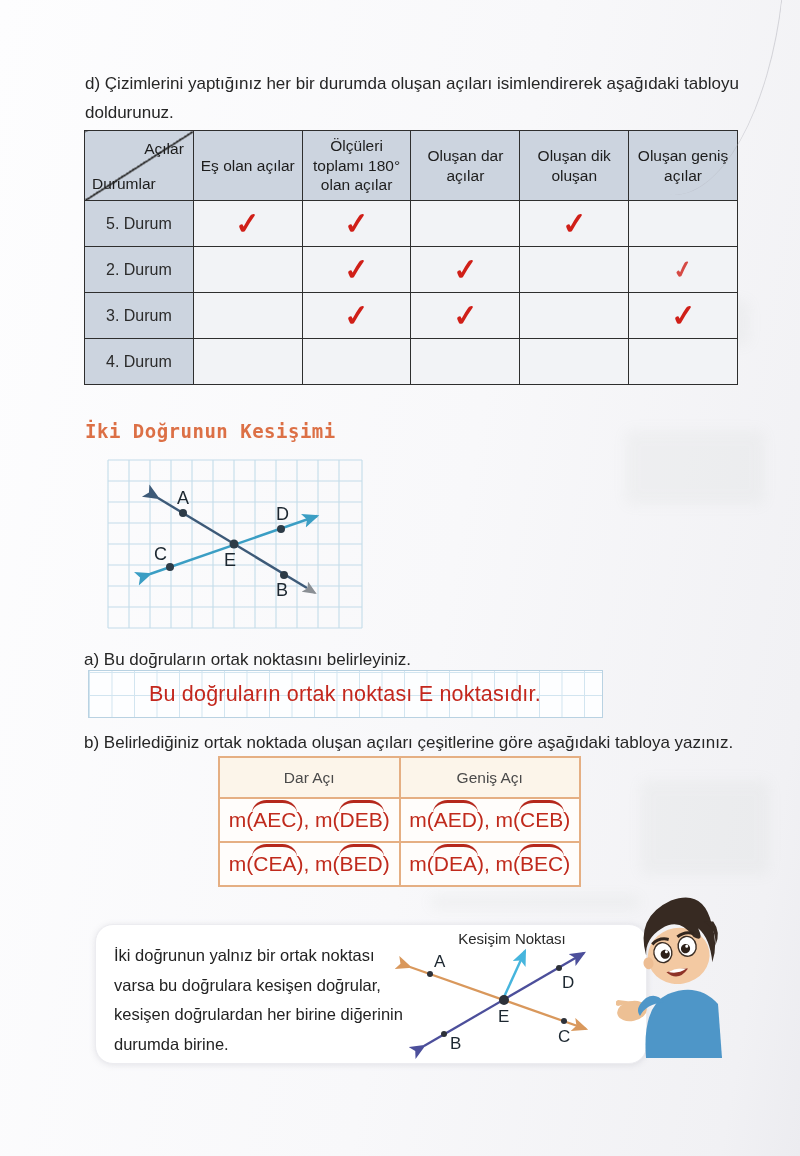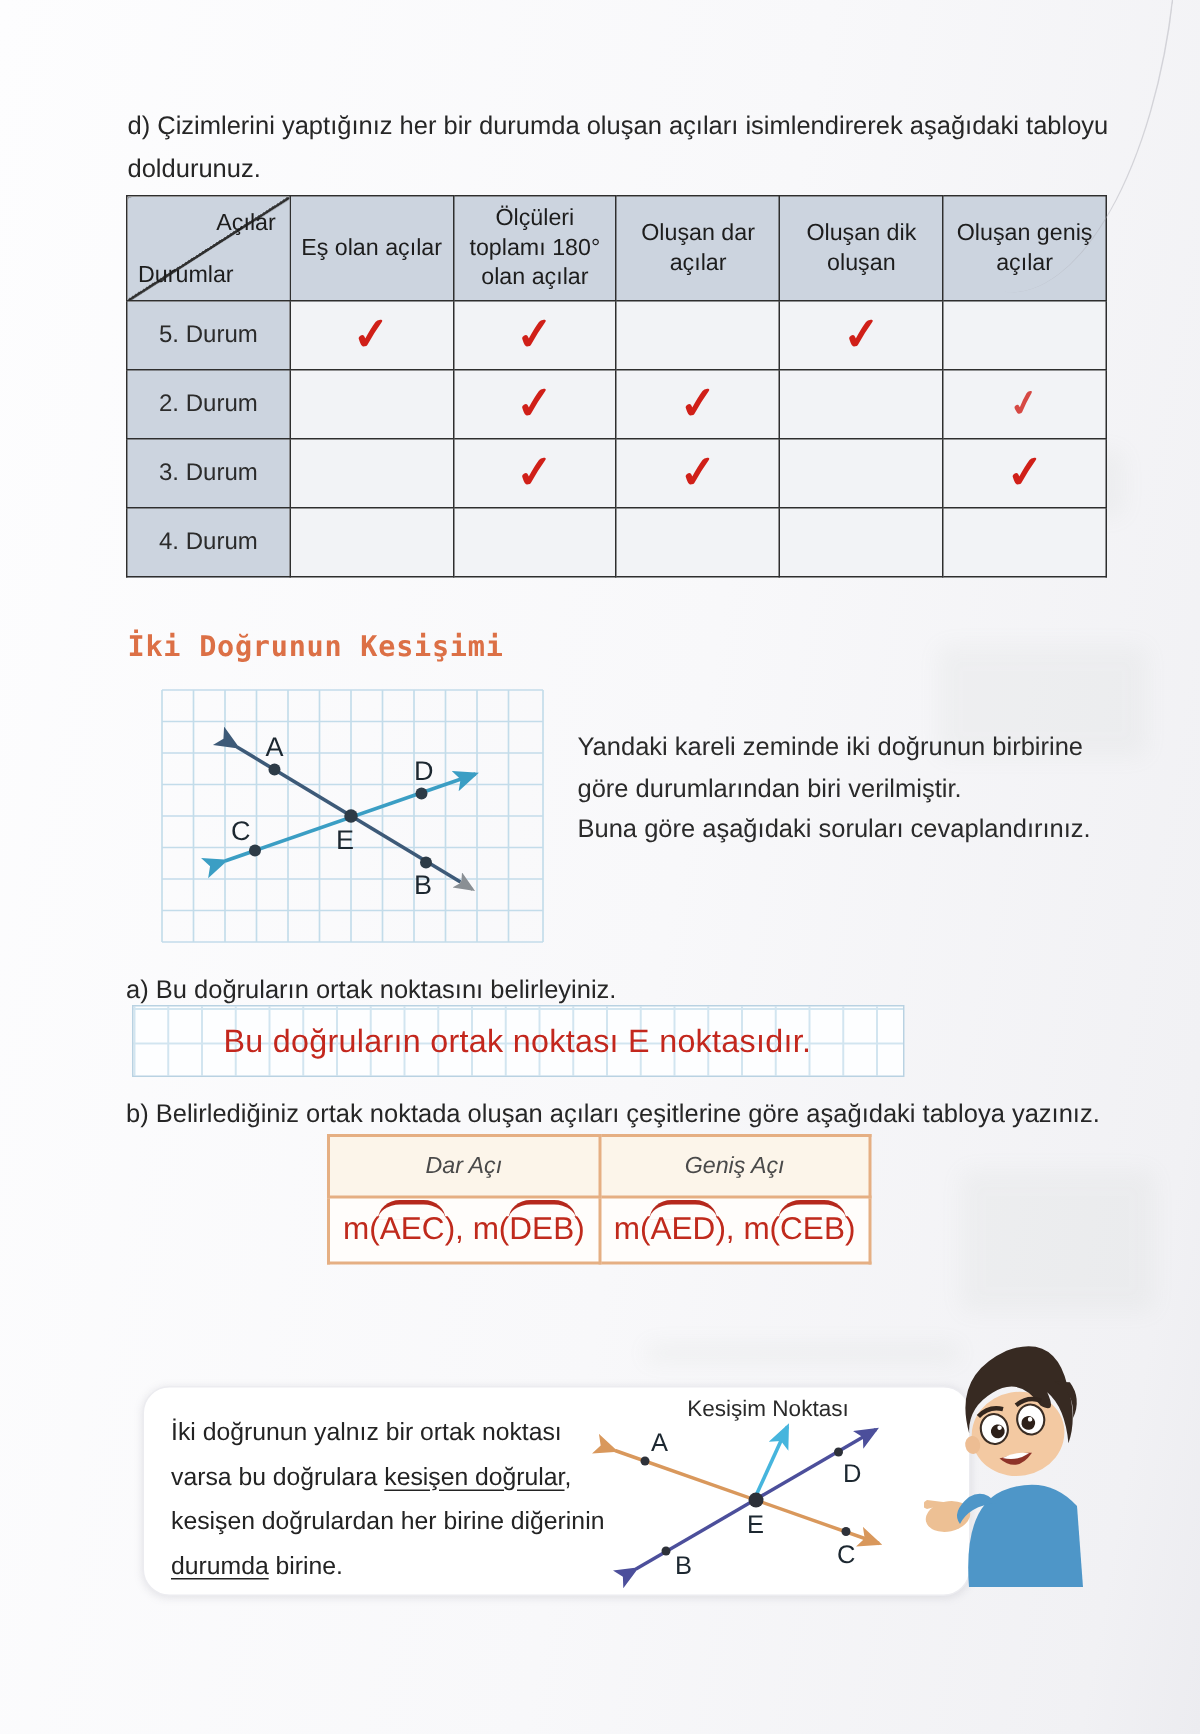--- a/index.html
+++ b/index.html
@@ -50,31 +50,31 @@
     background-color:#fdfeff;
     background-image:linear-gradient(#d2e5f0 1px, transparent 1px),linear-gradient(90deg,#d2e5f0 1px, transparent 1px);
     background-size:22.5px 23px; background-position:0 1px;
     border:1px solid #b9d2e2; display:flex; align-items:center; }
   .answer-band .ans { margin-left:60px; font-size:21.5px; color:#c3271d; font-weight:500; letter-spacing:.2px; }
 
   
   #q-b { left:84px; top:729px; width:690px; }
   .t2 { position:absolute; left:218px; top:756px; border-collapse:collapse; table-layout:fixed; width:363px; }
   .t2 th, .t2 td { border:2px solid #e5af83; text-align:center; vertical-align:middle; }
-  .t2 th { height:41px; background:#fcf5ea; font-weight:normal; font-size:15.5px; color:#4a4a4a;font-style:italic; }
+  .t2 th { height:41px; background:#fcf5ea; font-weight:normal; font-size:15.5px; color:#4a4a4a; }
   .t2 td { height:44px; background:#fffdfb; color:#c02a1c; font-size:21px; font-weight:500; }
   .arc { position:relative; display:inline-block; }
   .arc::before { content:''; position:absolute; left:-1px; right:-1px; top:-8px; height:10px;
     border-top:3px solid #b5281c; border-radius:55% 55% 0 0 / 170% 170% 0 0; }
 
   
   .info-box { position:absolute; left:95px; top:924px; width:552px; height:140px; background:#fff;
     border-radius:18px; border:1px solid #ececf0; box-shadow:0 1px 6px rgba(120,120,140,.18); }
   .info-text { position:absolute; left:18px; top:16px; width:290px; font-size:16.5px; line-height:1.8; color:#232323; }
-  .info-text .u { text-decoration:underline; text-underline-offset:3px; }
+  .info-text .u { text-underline-offset:3px; }
   .diag2 { position:absolute; left:298px; top:4px; }
 
   .boy { position:absolute; left:616px; top:886px; }
 
   svg text { font-family:"Liberation Sans", sans-serif; }
 </style>
 </head>
 <body>
 
 <div class="page">
@@ -167,41 +167,41 @@
     </g>
     <g fill="#1c2730" font-size="18">
       <text x="73" y="48">A</text>
       <text x="172" y="64">D</text>
       <text x="50" y="104">C</text>
       <text x="120" y="110">E</text>
       <text x="172" y="140">B</text>
     </g>
   </svg>
 
-  <div class="side-text">
-    <p>Yandaki kareli zeminde iki doğrunun birbirine göre durumlarından biri verilmiştir.</p>
-    <p>Buna göre aşağıdaki soruları cevaplandırınız.</p>
-  </div>
 
   <p class="q-par" id="q-a">a) Bu doğruların ortak noktasını belirleyiniz.</p>
   <div class="answer-band">
     <span class="ans">Bu doğruların ortak noktası E noktasıdır.</span>
   </div>
 
   <p class="q-par" id="q-b">b) Belirlediğiniz ortak noktada oluşan açıları çeşitlerine göre aşağıdaki tabloya yazınız.</p>
 
   <table class="t2">
     <tbody>
         <tr>
       <th>Dar Açı</th>
       <th>Geniş Açı</th>
     </tr>
     <tr>
       <td><span>m(</span><span class="arc">AEC</span><span>), m(</span><span class="arc">DEB</span><span>)</span></td>
       <td><span>m(</span><span class="arc">AED</span><span>), m(</span><span class="arc">CEB</span><span>)</span></td>
+    </tr>
+    <tr>
+      <td><span>m(</span><span class="arc">CEA</span><span>), m(</span><span class="arc">BED</span><span>)</span></td>
+      <td><span>m(</span><span class="arc">DEA</span><span>), m(</span><span class="arc">BEC</span><span>)</span></td>
     </tr>
   </tbody>
     </table>
 
   <div class="info-box">
     <p class="info-text">
       <span>İki doğrunun yalnız bir ortak noktası varsa bu doğrulara </span><span class="u">kesişen doğrular</span><span>, kesişen doğrulardan her birine diğerinin </span><span class="u">durumda</span><span> birine.</span>
     </p>
 
     <svg class="diag2" width="250" height="134" viewBox="0 0 250 134">

